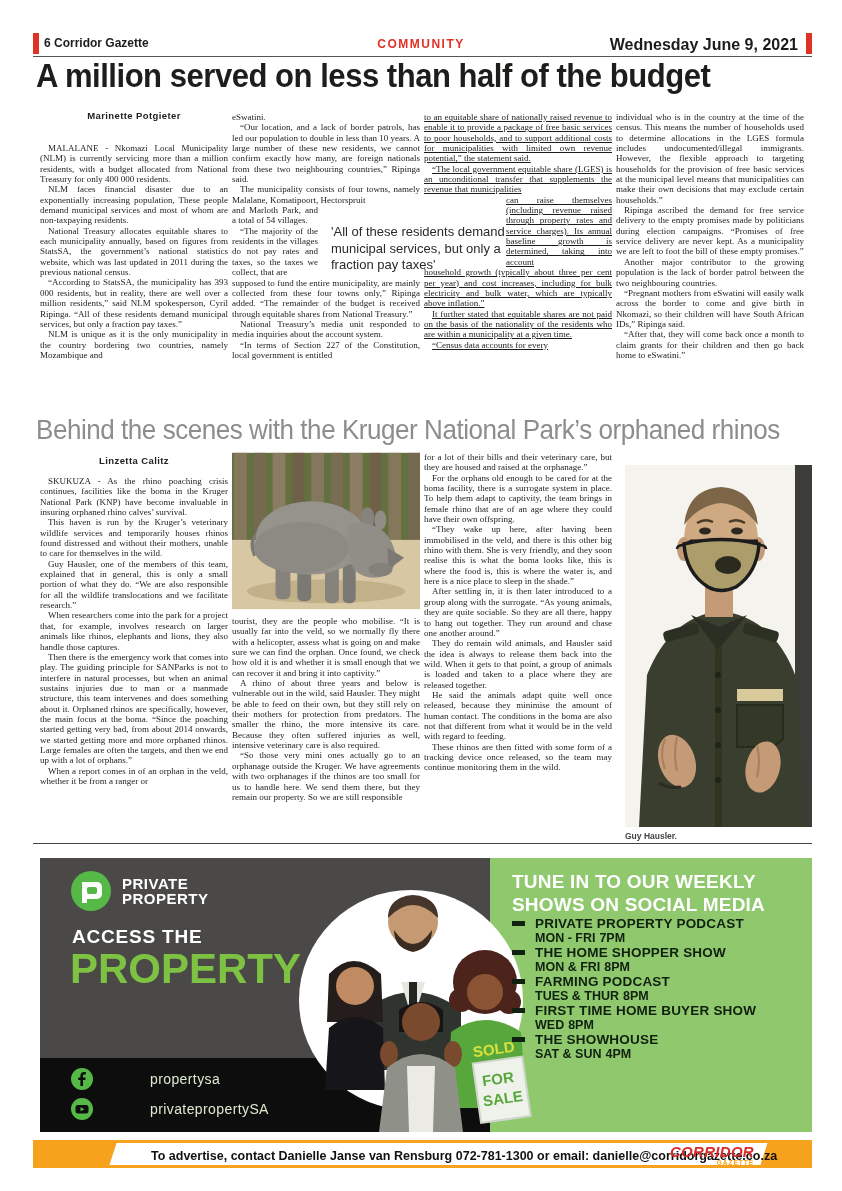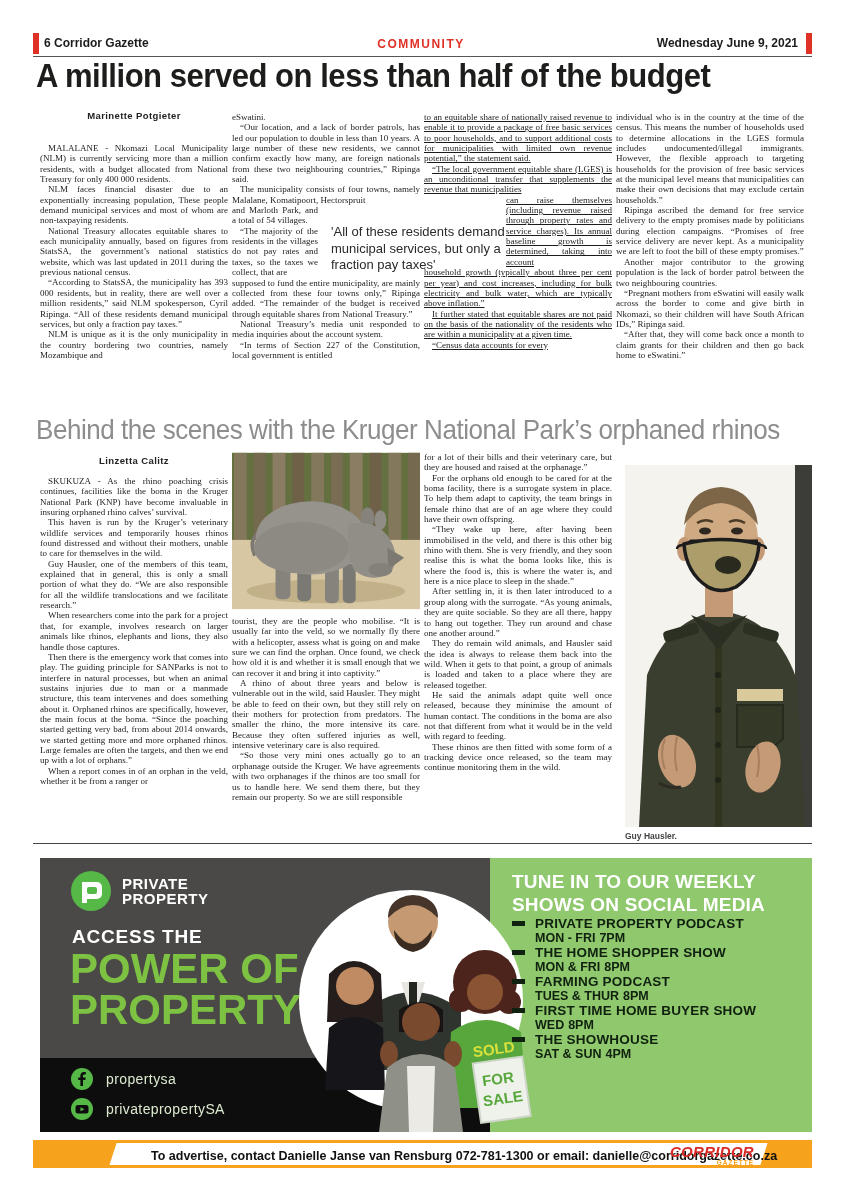--- a/index.html
+++ b/index.html
@@ -3,21 +3,21 @@
 <meta charset="utf-8">
 <style>
   html,body{margin:0;padding:0;background:#ffffff;}
   #page{position:relative;width:842px;height:1191px;background:#ffffff;overflow:hidden;
         font-family:"Liberation Sans",sans-serif;border-radius:27px;}
   
   .redbar{position:absolute;width:6px;height:21px;background:#e03127;}
   .edition{position:absolute;left:44px;top:36px;font-size:12px;font-weight:bold;color:#1c1c1c;}
   .section{position:absolute;left:0;right:0;top:37px;text-align:center;font-size:12px;
            letter-spacing:1.5px;color:#e03127;font-weight:600;}
-  .pdate{position:absolute;right:44px;top:36px;font-size:12px;font-weight:bold;color:#1c1c1c;}
+  .pdate{position:absolute;right:44px;top:36px;font-size:16px;font-weight:bold;color:#1c1c1c;}
   .hrule{position:absolute;left:33px;right:30px;height:1px;background:#555;}
   
   .headline1{position:absolute;left:36px;top:57px;font-size:33px;font-weight:bold;color:#1d1d1b;
              letter-spacing:-0.5px;white-space:nowrap;transform:scaleX(.94);transform-origin:left top;}
   .headline2{position:absolute;left:36px;top:414px;font-size:28px;font-weight:400;color:#8d8d8d;
              letter-spacing:-0.5px;white-space:nowrap;transform:scaleX(.93);transform-origin:left top;}
   .byline{position:absolute;width:188px;text-align:center;font-size:9.5px;font-weight:bold;
           color:#222;letter-spacing:.4px;}
   
   .col{position:absolute;width:188px;}
@@ -36,21 +36,21 @@
   
   .ad{position:absolute;left:40px;top:858px;width:772px;height:274px;background:#4a4947;overflow:hidden;}
   .ad-green{position:absolute;left:450px;top:0;right:0;bottom:0;background:#8fc86d;z-index:1;}
   .ad-black{position:absolute;left:0;bottom:0;width:450px;height:74px;background:#0d0d0d;z-index:2;}
   .brand{position:absolute;left:30px;top:12px;display:flex;align-items:center;z-index:2;}
   .brand-name{margin-left:10px;color:#fff;font-weight:800;font-size:15px;line-height:15px;letter-spacing:.5px;}
   .access{position:absolute;left:32px;top:68px;color:#fff;font-weight:800;font-size:19px;letter-spacing:.8px;z-index:2;}
   .power{position:absolute;left:30px;top:90px;color:#7dc242;font-weight:800;font-size:42px;line-height:41px;
          letter-spacing:0;z-index:2;}
   .social{position:absolute;left:30px;bottom:8px;z-index:4;}
-  .socrow{display:flex;align-items:center;height:30px;}
+  .socrow{display:flex;align-items:center;height:30px;gap:44px;}
   .sochandle{margin-left:12px;font-size:14px;color:#dcead0;letter-spacing:.4px;}
   .people{position:absolute;left:253px;top:24px;width:244px;height:250px;z-index:3;}
   .shows{position:absolute;left:472px;top:12px;width:290px;z-index:3;}
   .shows-head{color:#fff;font-weight:800;font-size:19px;line-height:23px;letter-spacing:.2px;}
   .show-item{}
   .show-title{display:flex;align-items:center;font-size:13.5px;font-weight:800;color:#10210f;letter-spacing:.2px;}
   .dashbul{display:inline-block;width:13px;height:5px;background:#10210f;margin-right:10px;flex:0 0 auto;}
   .show-sched{margin-left:23px;font-size:12.5px;font-weight:600;color:#10210f;}
   .show-sched .t{font-weight:800;margin-left:4px;}
   
@@ -239,21 +239,20 @@
         <rect x="17" y="17" width="10" height="7" rx="2" fill="#56b847"></rect>
       </svg>
       <div class="brand-name">
         <div>PRIVATE</div>
         <div>PROPERTY</div>
       </div>
     </div>
 
     <div class="access">ACCESS THE</div>
     <div class="power">
-      <div>POWER OF</div>
       <div>PROPERTY</div>
     </div>
 
     <div class="ad-black"></div>
     <div class="social">
       <div class="socrow">
         <svg width="24" height="24" viewBox="0 0 24 24">
           <circle cx="12" cy="12" r="11" fill="#56b847"></circle>
           <path d="M13 19 v-6 h2.3 l.4-2.6 H13 V8.8 c0-.8.4-1.4 1.5-1.4 h1.3 V5.1 C15.4 5 14.4 5 13.9 5 11.8 5 10.4 6.2 10.4 8.5 v1.9 H8.2 V13 h2.2 v6 z" fill="#0d0d0d"></path>
         </svg>

